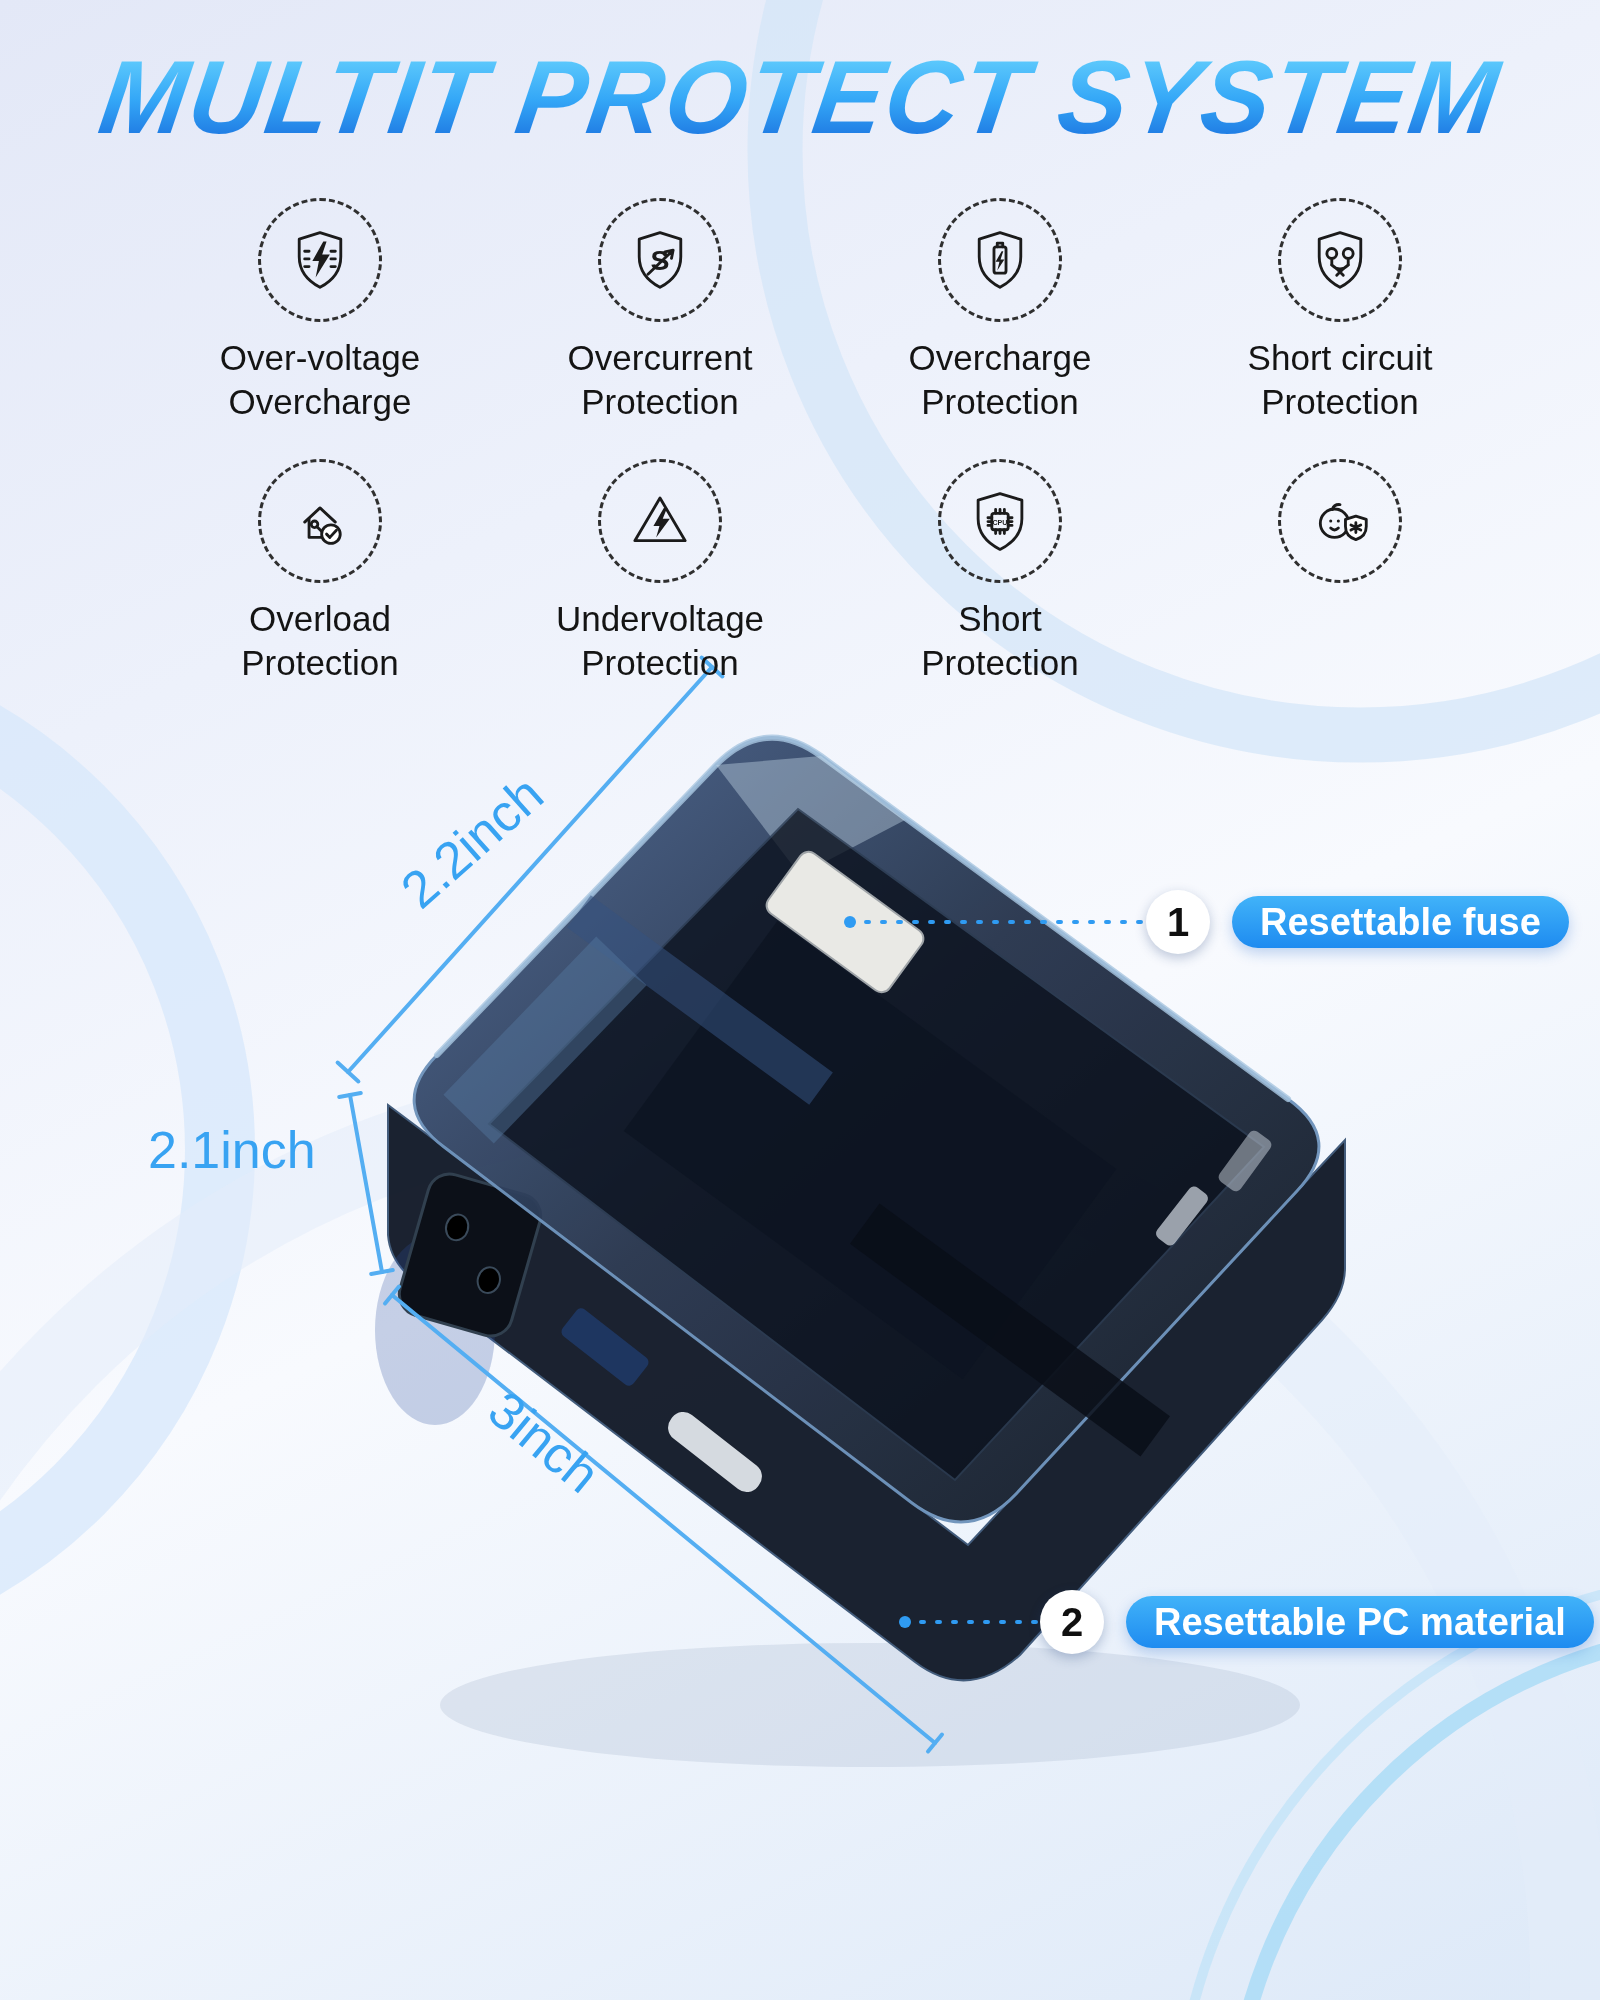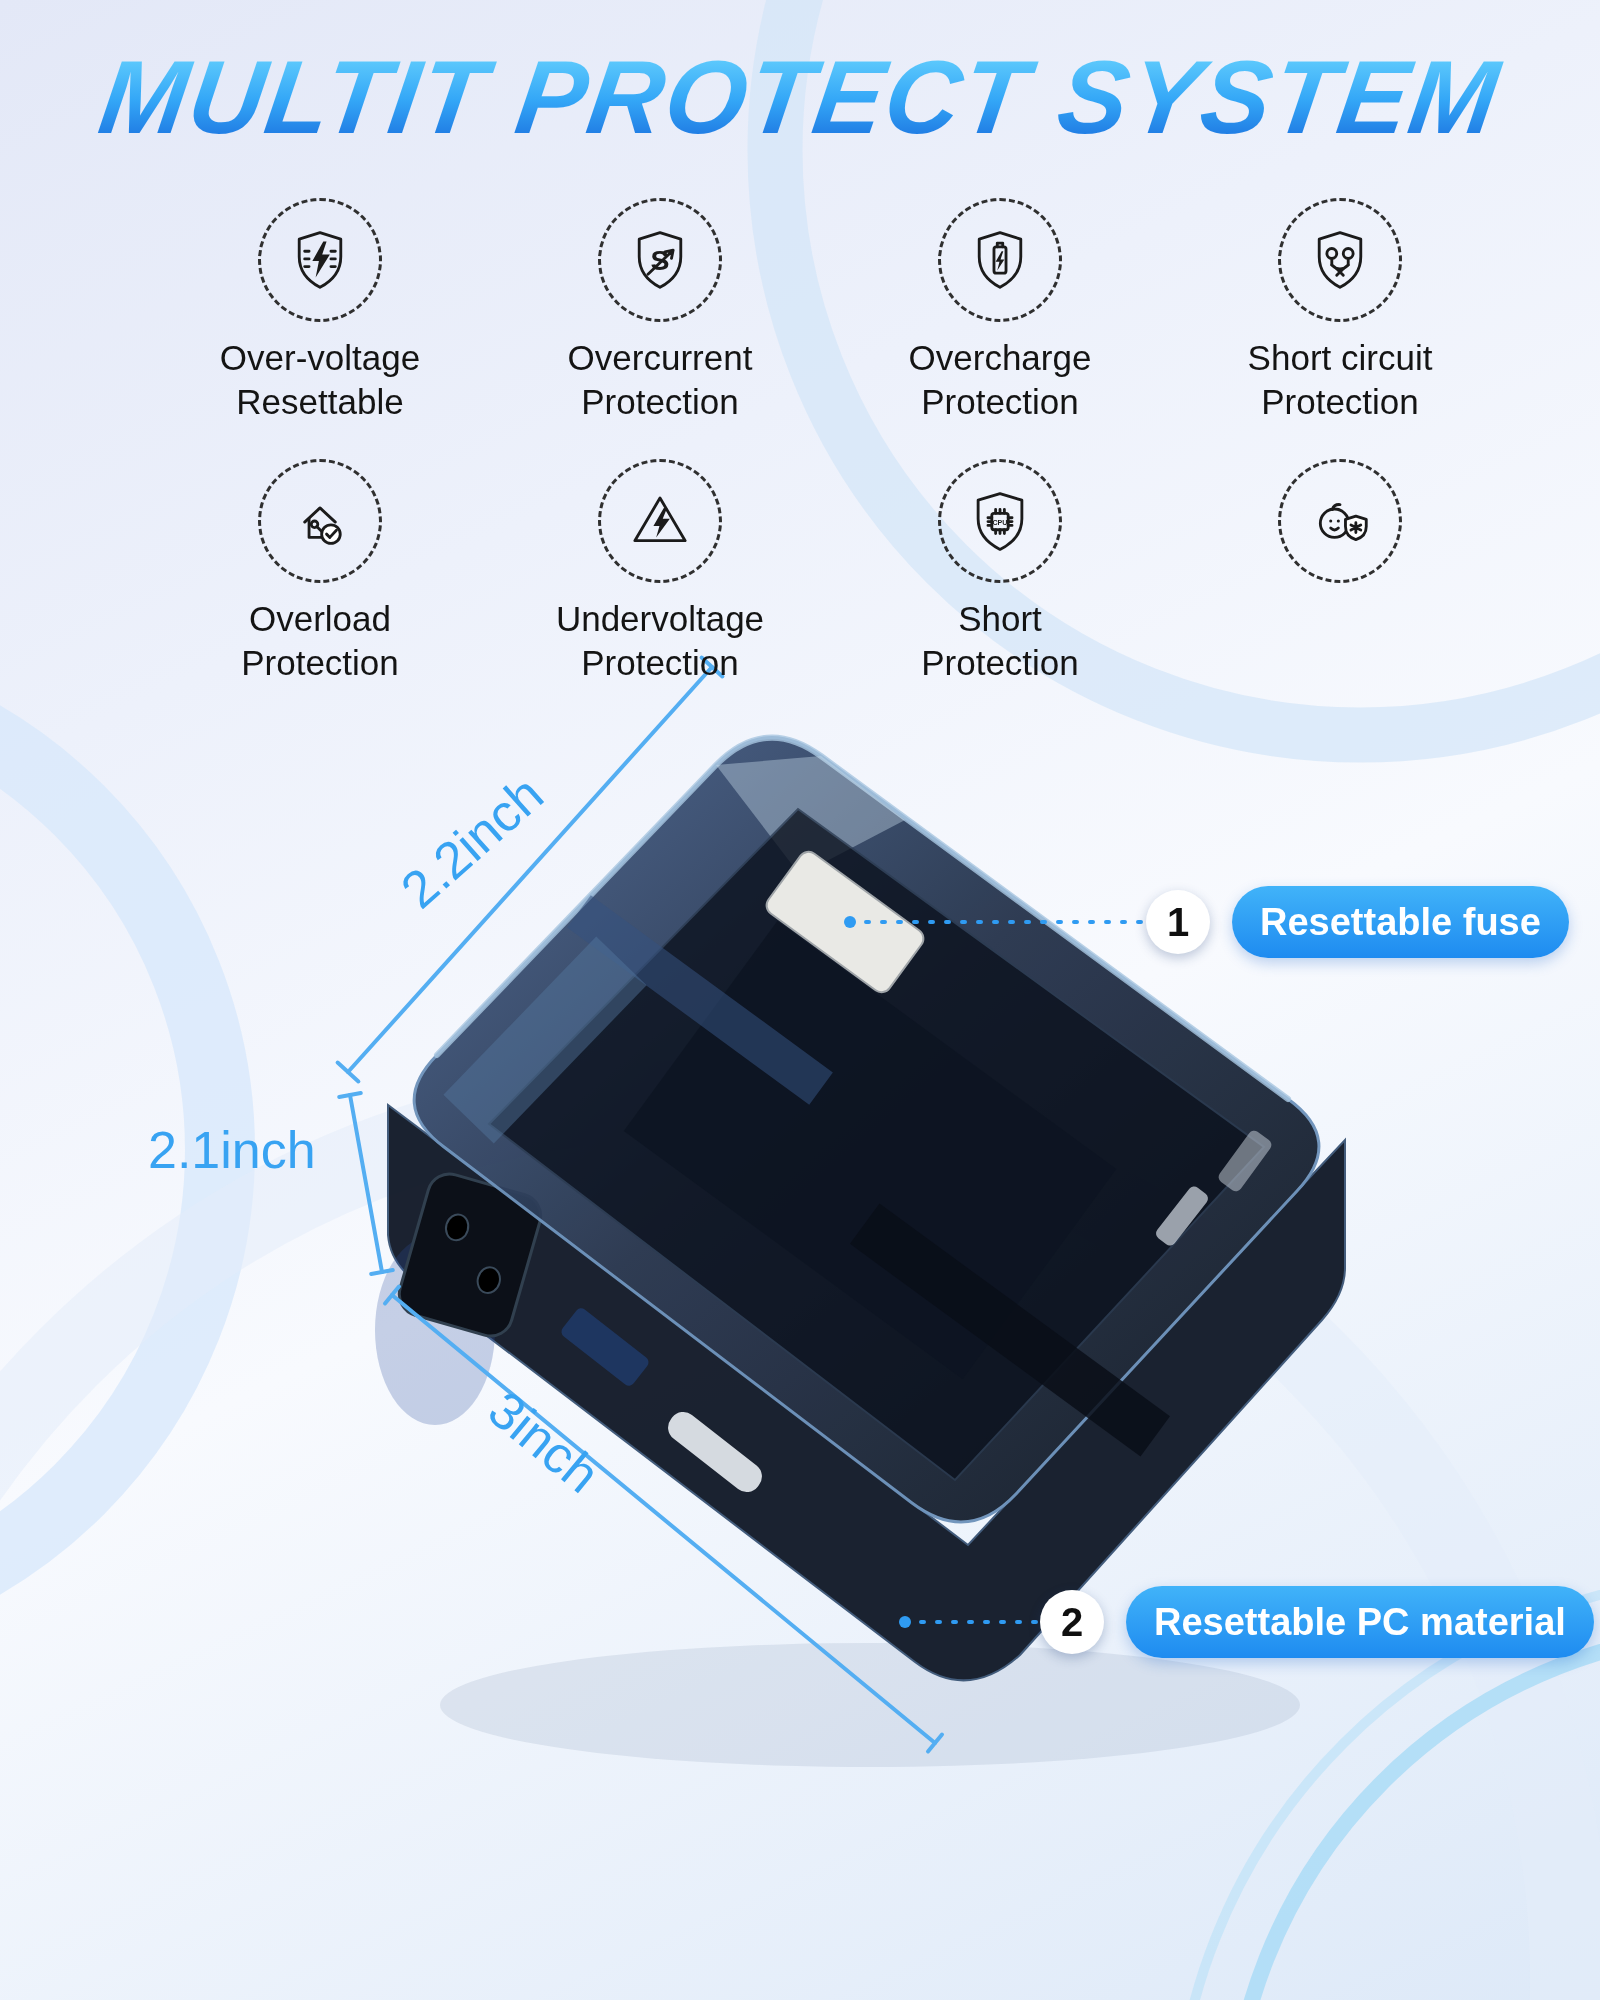--- a/index.html
+++ b/index.html
@@ -45,21 +45,21 @@
   .callout{position:absolute;height:72px;display:flex;align-items:center;gap:22px;}
   .callout-1{left:1146px;top:886px;}
   .callout-2{left:1040px;top:1586px;}
   .cnum{
     width:64px;height:64px;border-radius:50%;background:#ffffff;flex:0 0 auto;
     box-shadow:0 4px 12px rgba(30,60,120,.28);
     display:flex;align-items:center;justify-content:center;
     font-size:40px;font-weight:bold;color:#101010;
   }
   .cpill{
-    height:72px;border-radius:40px;
+    height:52px;border-radius:40px;
     background:linear-gradient(180deg,#41b3f9,#1e8bf0);
     color:#ffffff;font-size:38px;font-weight:bold;
     display:flex;align-items:center;padding:0 28px;white-space:nowrap;
     box-shadow:0 5px 14px rgba(30,100,200,.28);
   }
 </style>
 </head>
 <body>
 
 <div class="page">
@@ -138,21 +138,21 @@
 
     <div class="feature">
       <div class="fcircle">
         <svg class="fic" viewBox="0 0 64 64" width="70" height="70">
           <path d="M32 7 L51 13 V29 Q51 47 32 57 Q13 47 13 29 V13 Z"></path>
           <path class="fill" d="M35 15 L25 33 H31 L28 48 L41 27 H34 L38 15 Z"></path>
           <path d="M18 24 h4 M18 31 h4 M18 38 h4 M42 24 h4 M42 31 h4 M42 38 h4"></path>
         </svg>
       </div>
       <div class="flabel">Over-voltage
-Resettable</div>
+Overcharge</div>
     </div>
 
     <div class="feature">
       <div class="fcircle">
         <svg class="fic" viewBox="0 0 64 64" width="70" height="70">
           <path d="M32 7 L51 13 V29 Q51 47 32 57 Q13 47 13 29 V13 Z"></path>
           <text x="32" y="41" font-size="26">S</text>
           <path d="M21 45 L44 23 M44 23 L36.5 24.5 M44 23 L42.5 30.5"></path>
         </svg>
       </div>

